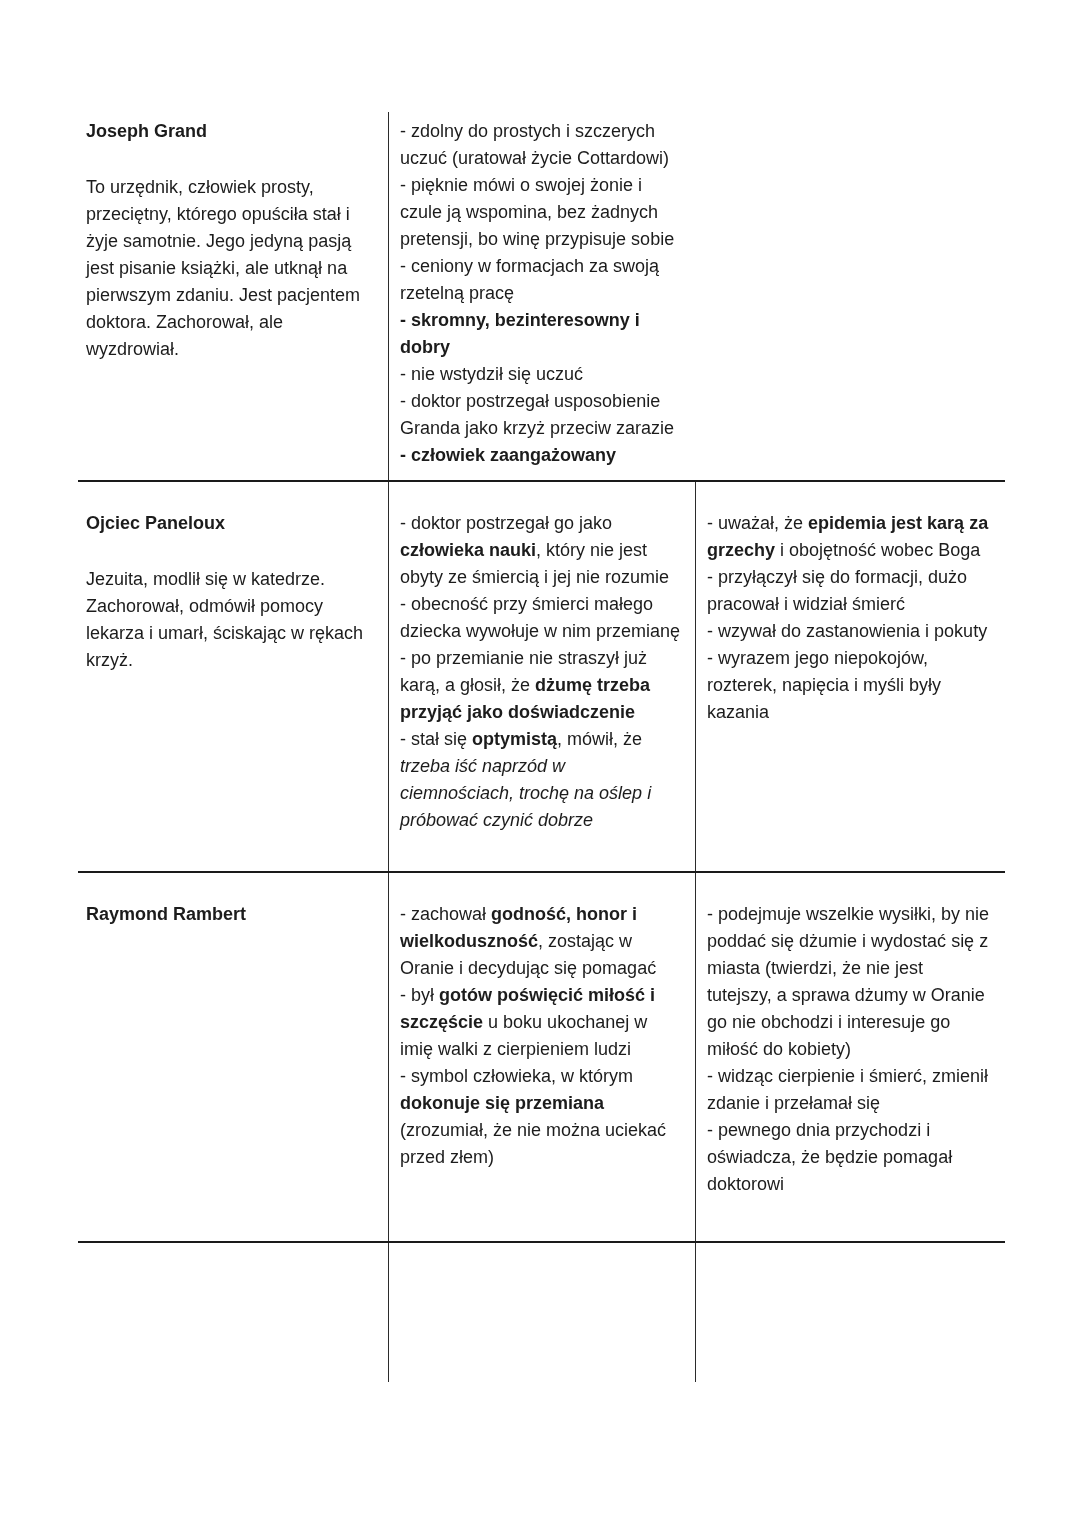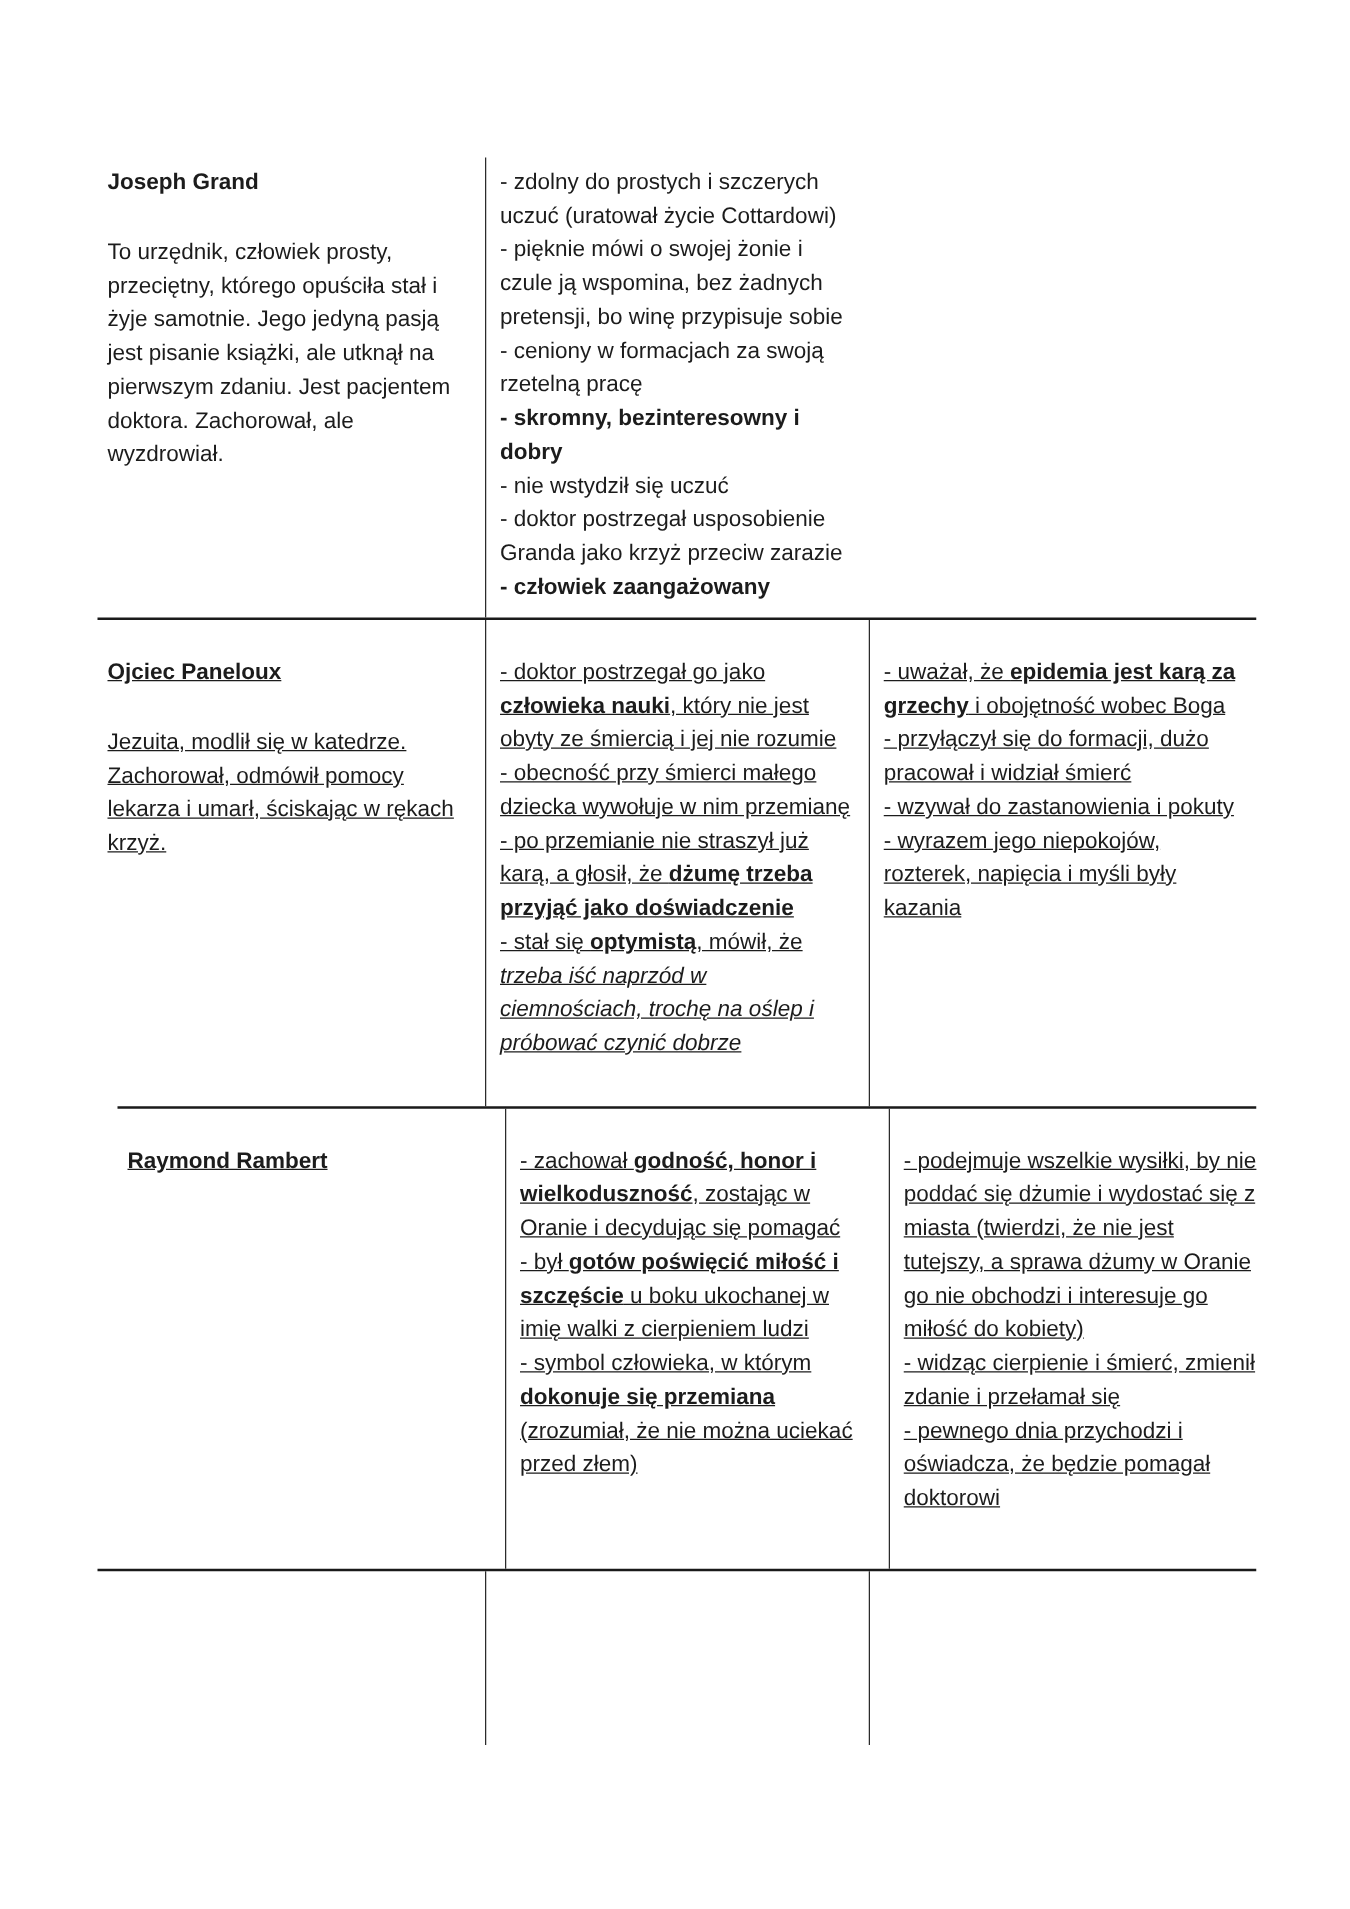--- a/index.html
+++ b/index.html
@@ -12,34 +12,33 @@
     width: 1080px;
     height: 1527px;
     background: #ffffff;
     overflow: hidden;
     font-family: "Liberation Sans", "DejaVu Sans", sans-serif;
     color: #1c1c1c;
   }
   .char-table {
     position: absolute;
     left: 78px;
-    top: 126px;
+    top: 112px;
     width: 927px;
   }
   .trow {
     display: grid;
     grid-template-columns: 310px 307px 310px;
   }
   .trow.bordered {
     border-top: 2px solid #1a1a1a;
-    text-decoration: underline;
   }
   .trow.r1 { height: 368px; }
   .trow.r2 { height: 389px; }
-  .trow.r3 { height: 368px; margin-left: 16px; }
+  .trow.r3 { height: 368px; }
   .trow.r4 { height: 139px; }
   .cell {
     box-sizing: border-box;
     overflow: visible;
     font-size: 18px;
     line-height: 27px;
   }
   .cell.c1 { padding: 28px 14px 10px 8px; }
   .cell.c2, .cell.c3 {
     border-left: 1.5px solid #2b2b2b;

